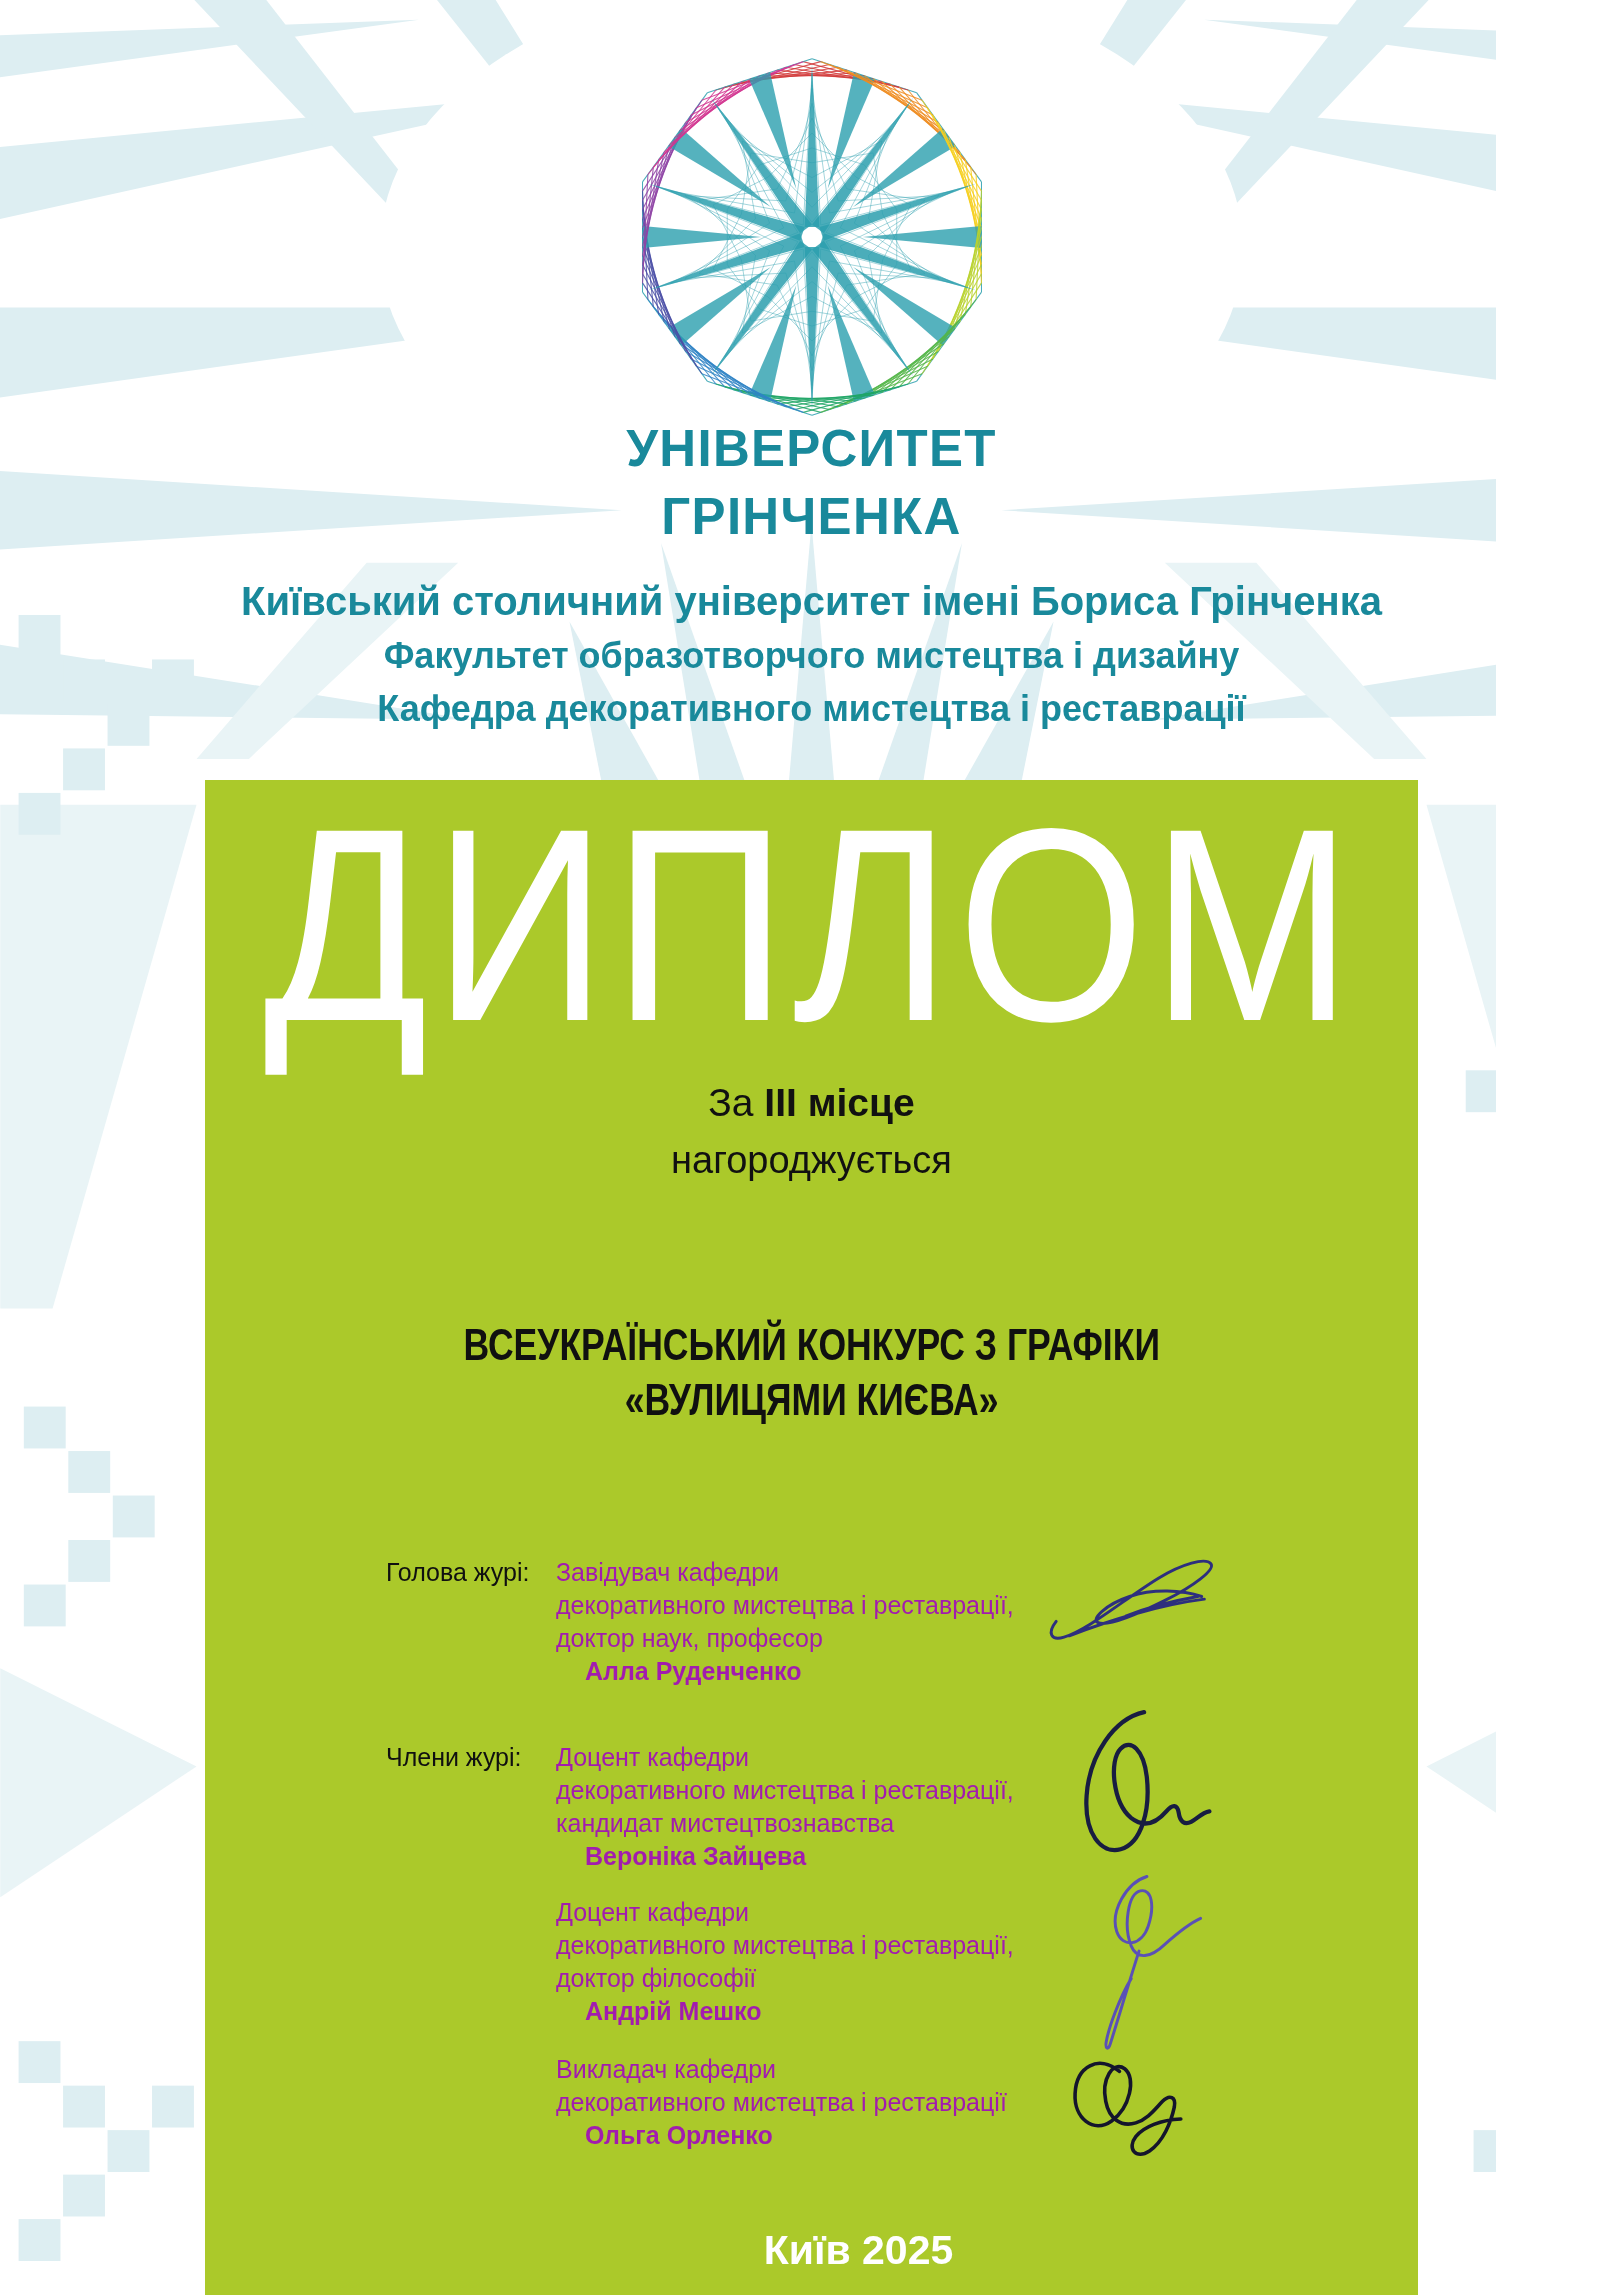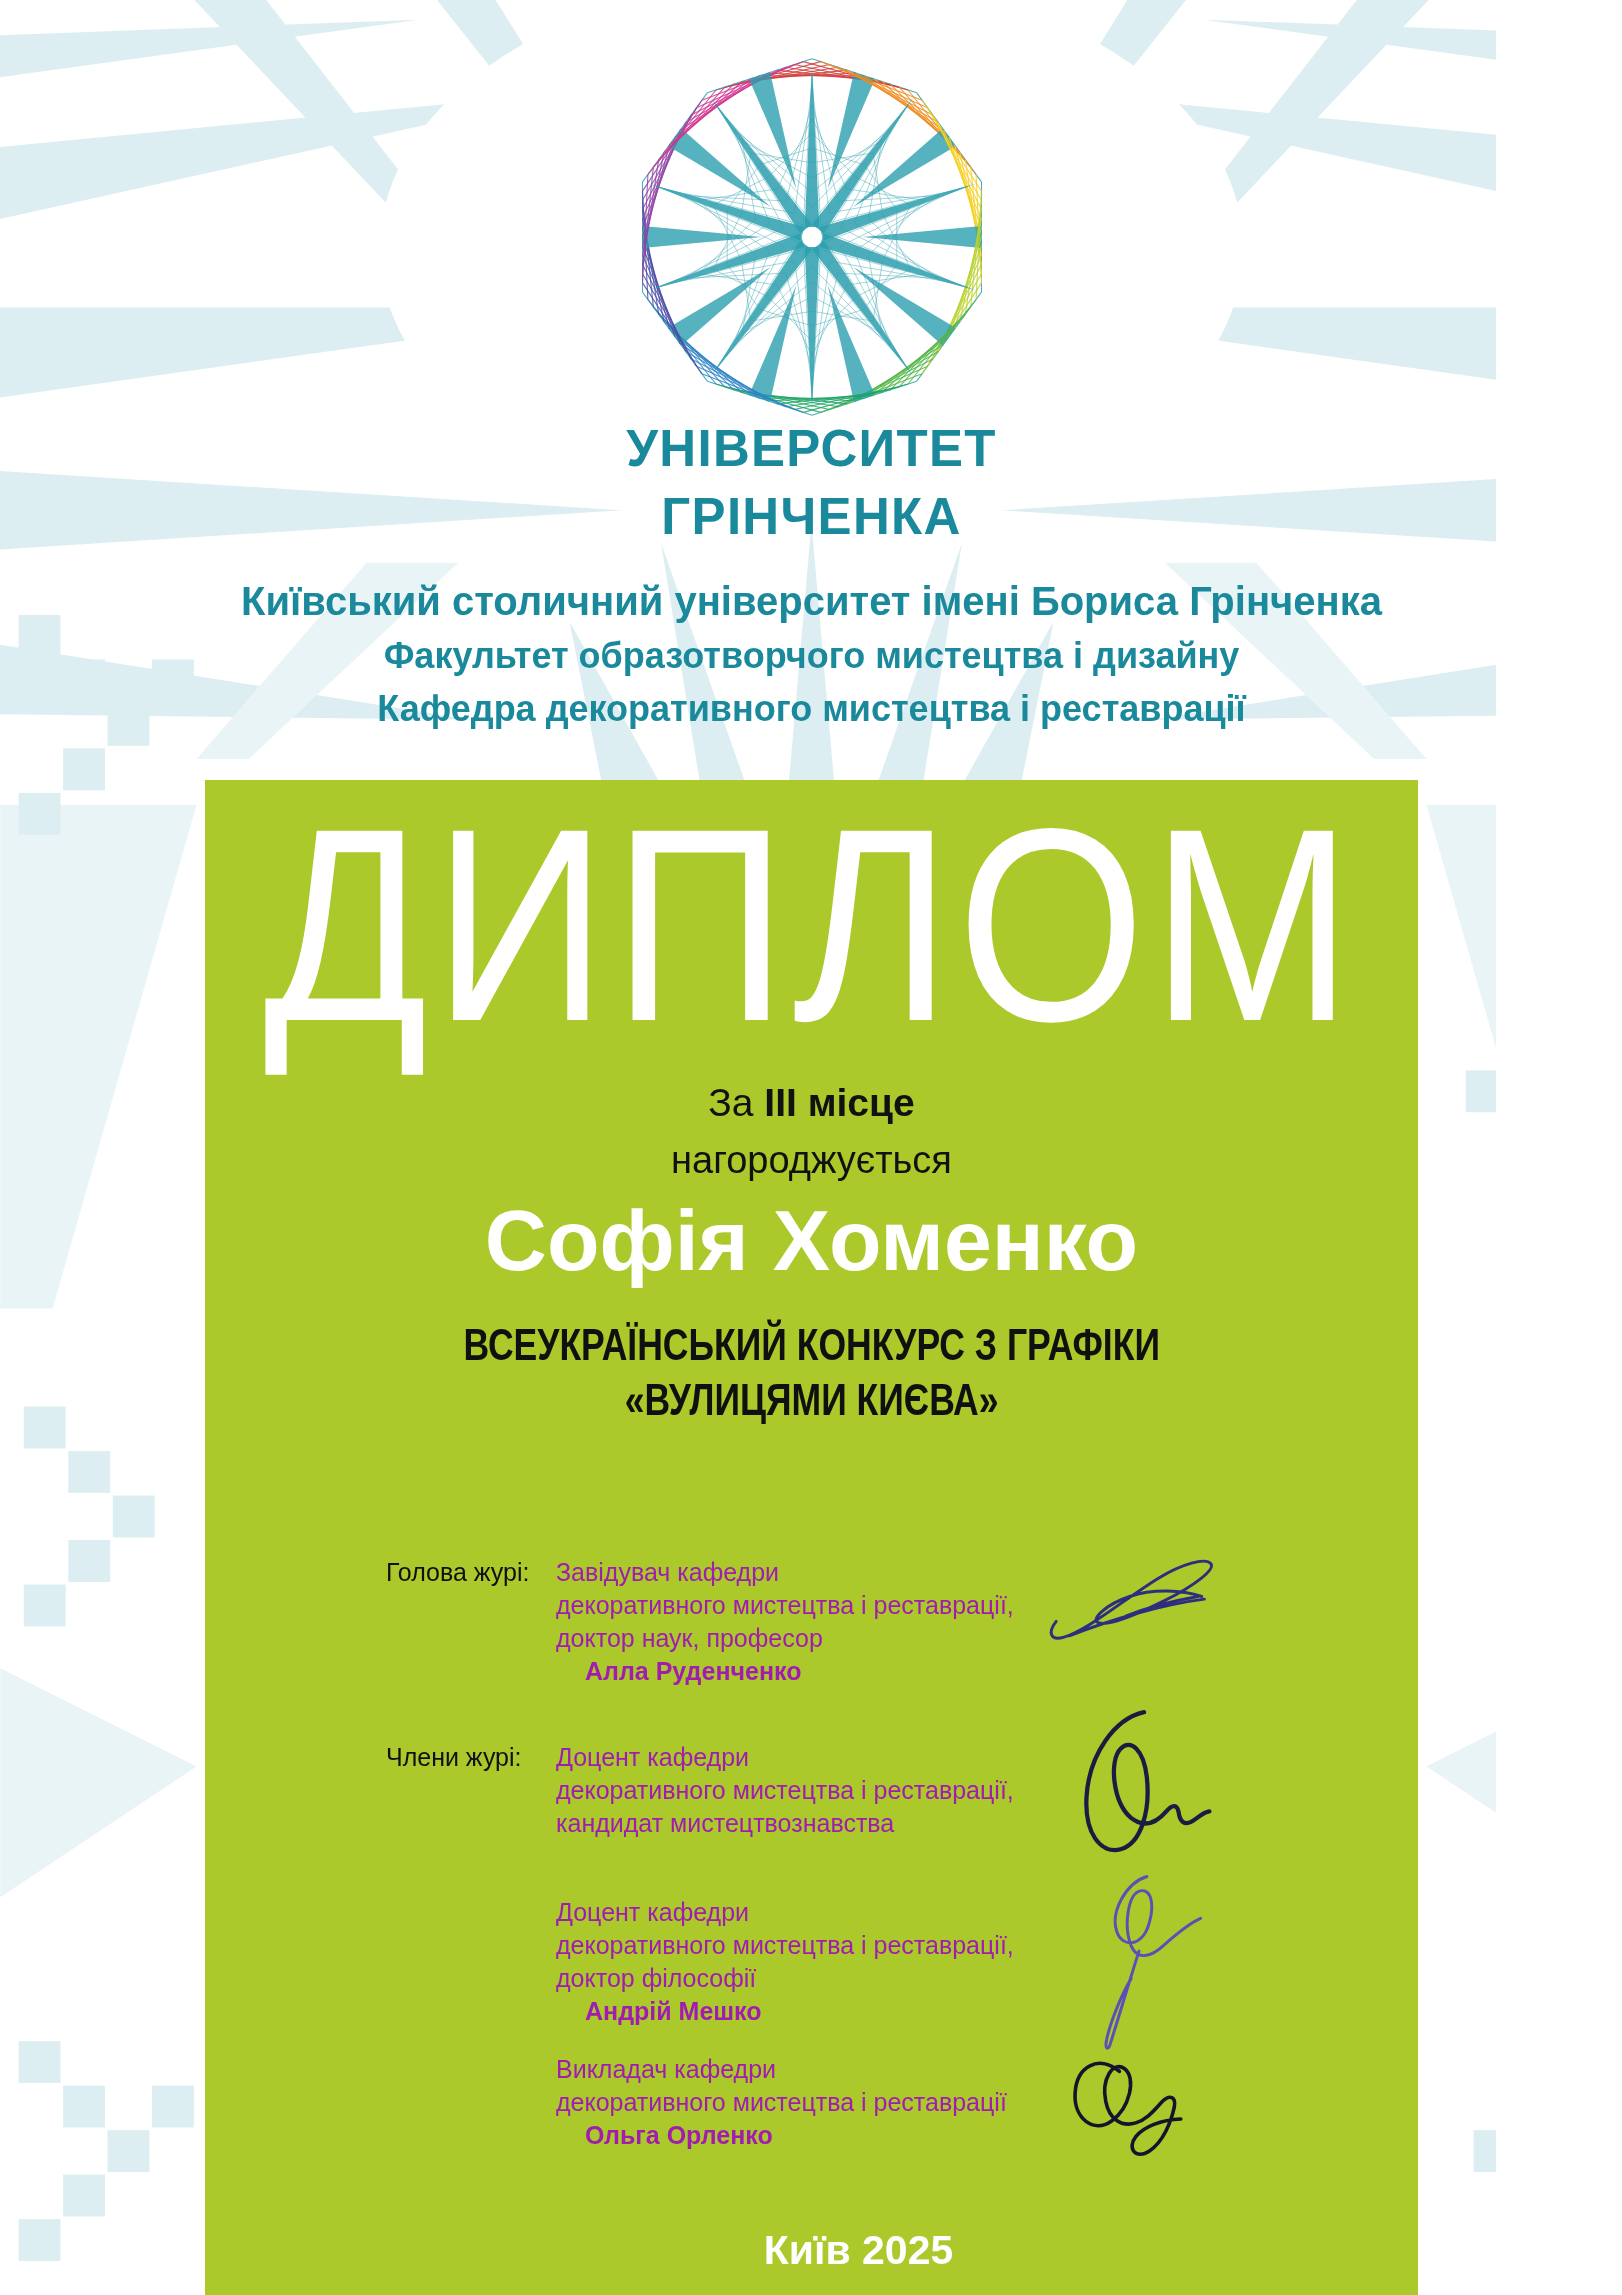--- a/index.html
+++ b/index.html
@@ -381,21 +381,20 @@
   <div class="center title" style="top:787px">
     <span class="title-inner">ДИПЛОМ</span>
   </div>
 
   <div class="center award" style="top:1081px">
     <span>За</span>
     <b>III місце</b>
   </div>
   <div class="center award2" style="top:1139px">нагороджується</div>
 
-  <div class="center recipient" style="top:1191px">Софія Хоменко</div>
 
   <div class="center contest" style="top:1319px">
     <span class="contest-inner">ВСЕУКРАЇНСЬКИЙ КОНКУРС З ГРАФІКИ</span>
   </div>
   <div class="center contest" style="top:1374px">
     <span class="contest-inner">«ВУЛИЦЯМИ КИЄВА»</span>
   </div>
 
   <div class="jlabel" style="top:1556px">Голова журі:</div>
   <div class="jdesc" style="top:1556px">
@@ -406,20 +405,21 @@
   </div>
   <svg class="sig" style="left:1047px;top:1544px" width="177" height="105" viewBox="0 0 270 160">
     <path fill="none" stroke-width="4.5" stroke-linecap="round" d="M14 118 C 0 136 6 148 26 142 C 64 130 118 84 170 52 C 206 30 242 20 250 30 C 257 39 224 64 180 86 C 136 108 92 126 78 120 C 66 115 90 92 126 80 C 162 68 206 70 236 80 M 34 140 C 96 116 176 92 240 84 M 120 110 C 150 98 196 86 230 80" stroke="#2d2f7e"></path>
   </svg>
 
   <div class="jlabel" style="top:1741px">Члени журі:</div>
   <div class="jdesc" style="top:1741px">
     <div>Доцент кафедри</div>
     <div>декоративного мистецтва і реставрації,</div>
     <div>кандидат мистецтвознавства</div>
+    <div class="jname">Вероніка Зайцева</div>
   </div>
   <svg class="sig" style="left:1067px;top:1703px" width="147" height="160" viewBox="0 0 225 245">
     <path fill="none" stroke-width="6.5" stroke-linecap="round" d="M118 14 C 72 24 34 80 30 142 C 26 200 52 232 82 224 C 114 215 128 164 122 112 C 117 72 98 54 82 70 C 64 88 70 152 98 176 C 121 194 140 180 152 166 C 162 154 169 156 171 168 C 173 182 180 187 190 182 C 200 177 206 168 218 166" stroke="#181d41"></path>
   </svg>
 
   <div class="jdesc" style="top:1896px">
     <div>Доцент кафедри</div>
     <div>декоративного мистецтва і реставрації,</div>
     <div>доктор філософії</div>
     <div class="jname">Андрій Мешко</div>

